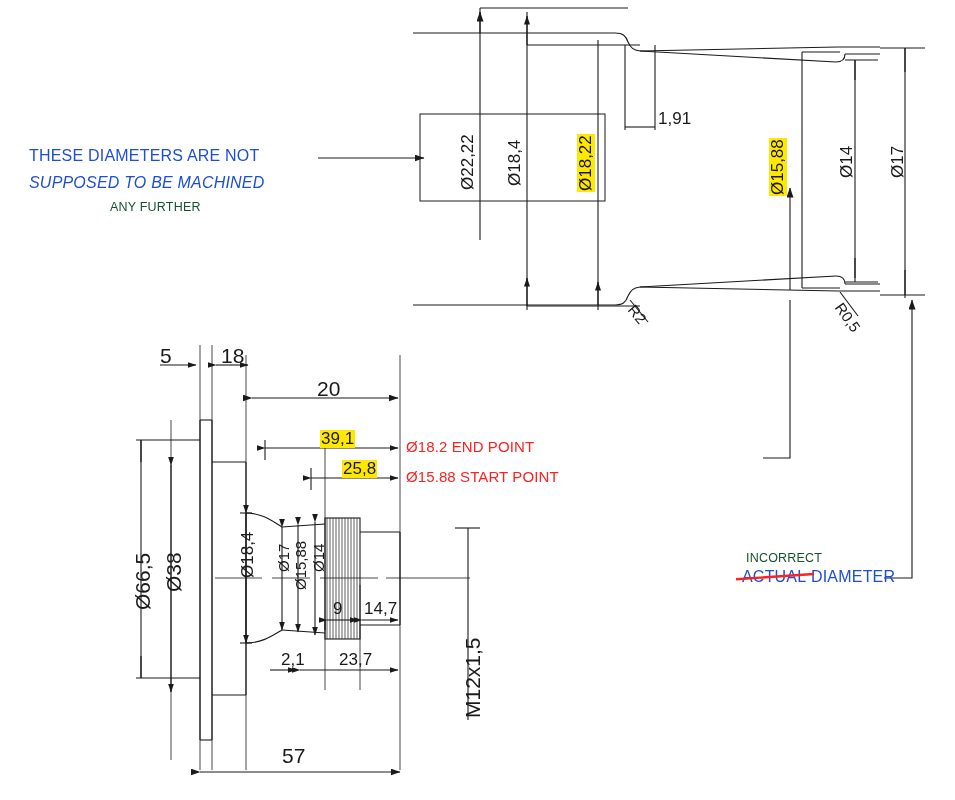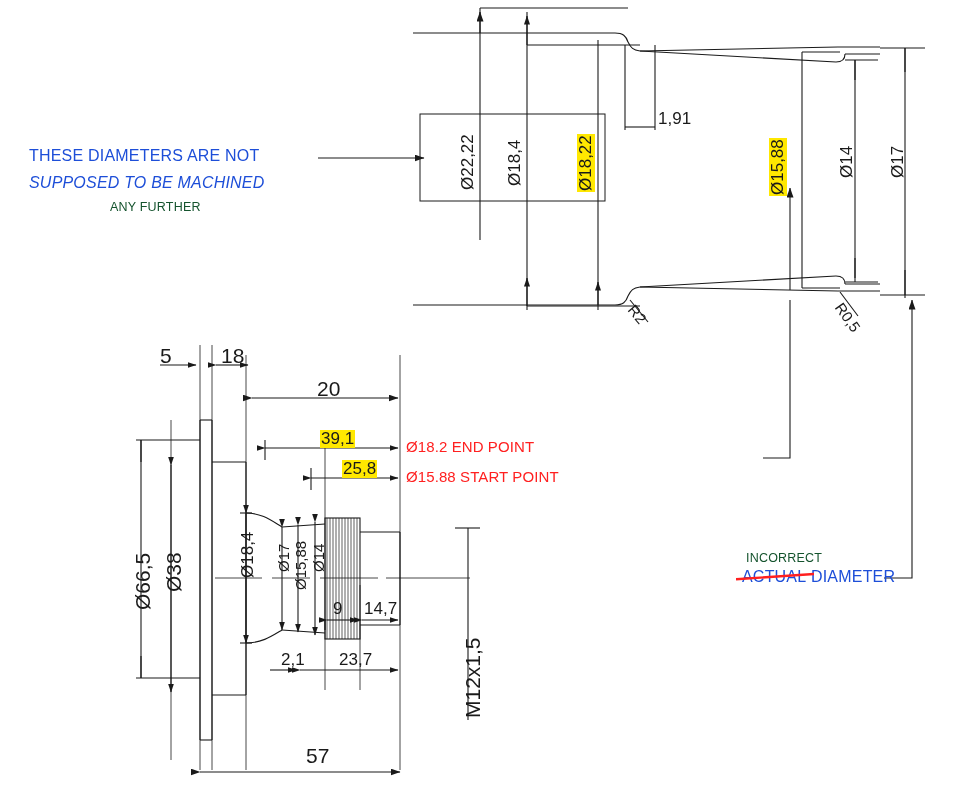--- a/index.html
+++ b/index.html
@@ -310,21 +310,21 @@
   <div class="txt dim-big vert" style="left:163px; top:592px;">Ø38</div>
   <div class="txt dim vert" style="left:239px; top:578px;">Ø18,4</div>
   <div class="txt dim-sm vert" style="left:276px; top:572px;">Ø17</div>
   <div class="txt dim-sm vert" style="left:293px; top:590px;">Ø15,88</div>
   <div class="txt dim-sm vert" style="left:311px; top:572px;">Ø14</div>
 
   <div class="txt dim" style="left:333px; top:600px;">9</div>
   <div class="txt dim" style="left:364px; top:600px;">14,7</div>
   <div class="txt dim" style="left:281px; top:651px;">2,1</div>
   <div class="txt dim" style="left:339px; top:651px;">23,7</div>
-  <div class="txt dim-big" style="left:306px; top:745px;">57</div>
+  <div class="txt dim-big" style="left:282px; top:745px;">57</div>
 
   <div class="txt dim-big vert" style="left:462px; top:718px;">M12x1,5</div>
 
   <div style="position:absolute; left:586px; top:445px;">
   </div>
 
   <div style="position:absolute; left:694px; top:551px;margin-left:48px;">
     <div class="note-red" style="margin-left:4px;">INCORRECT</div>
     <div class="note-black" style="margin-top:3px;">
       <span class="strike-word">

